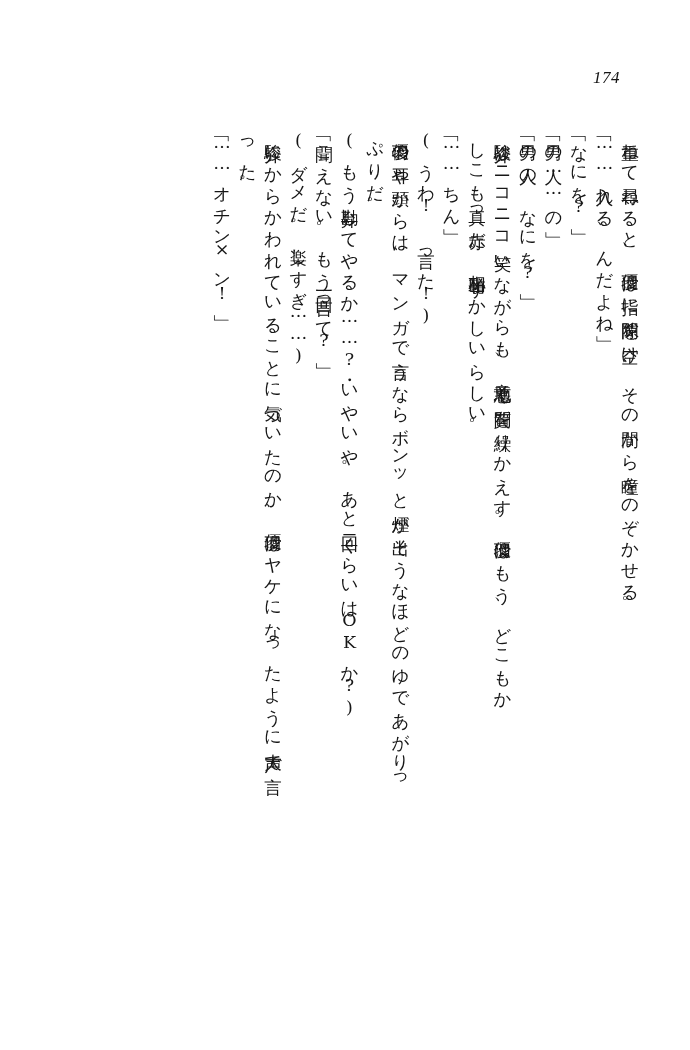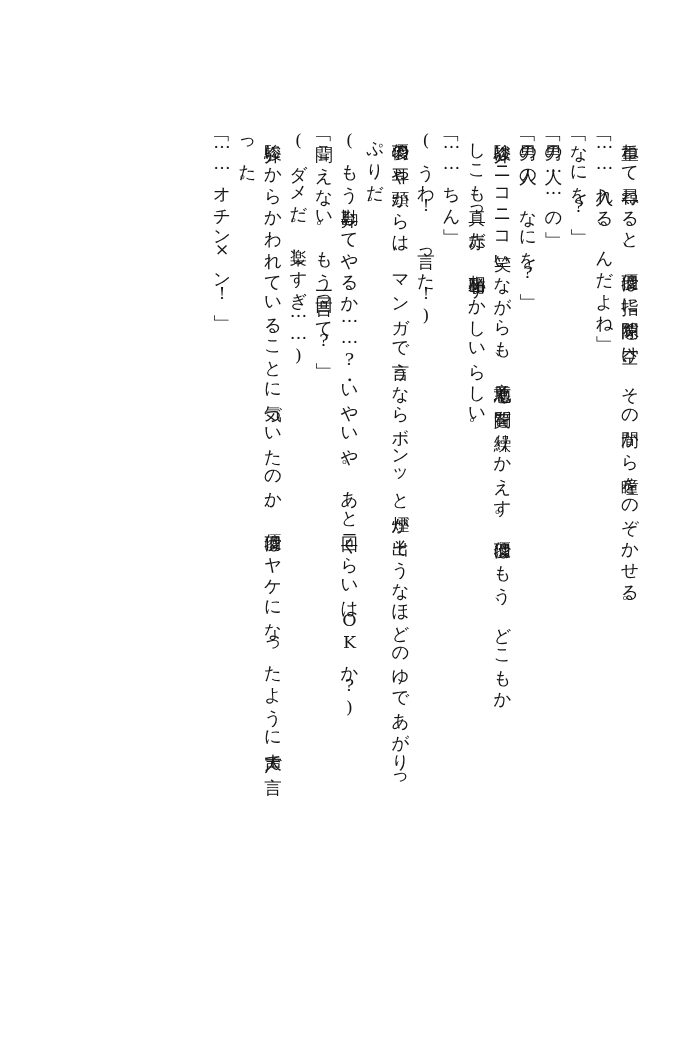--- a/index.html
+++ b/index.html
@@ -51,20 +51,21 @@
     margin-left: 8px;
     white-space: pre;
     overflow: visible;
   }
 </style>
 </head>
 <body>
 
 <div id="page">
 
+  <div id="page-number">174</div>
 
   <div id="body-text">
       <div class="vline">重ねて尋ねると、優羽は指に隙間を空け、その間から瞳をのぞかせる。</div>
       <div class="vline">「……入れる、んだよね」</div>
       <div class="vline">「なにを?」</div>
       <div class="vline">「男の人……の」</div>
       <div class="vline">「男の人の、なにを?」</div>
       <div class="vline">駿介はニコニコ笑いながらも、意地悪く質問を繰りかえす。優羽はもう、どこもか</div>
       <div class="vline">しこも真っ赤だ。相当恥ずかしいらしい。</div>
       <div class="vline">「……ちん」</div>

